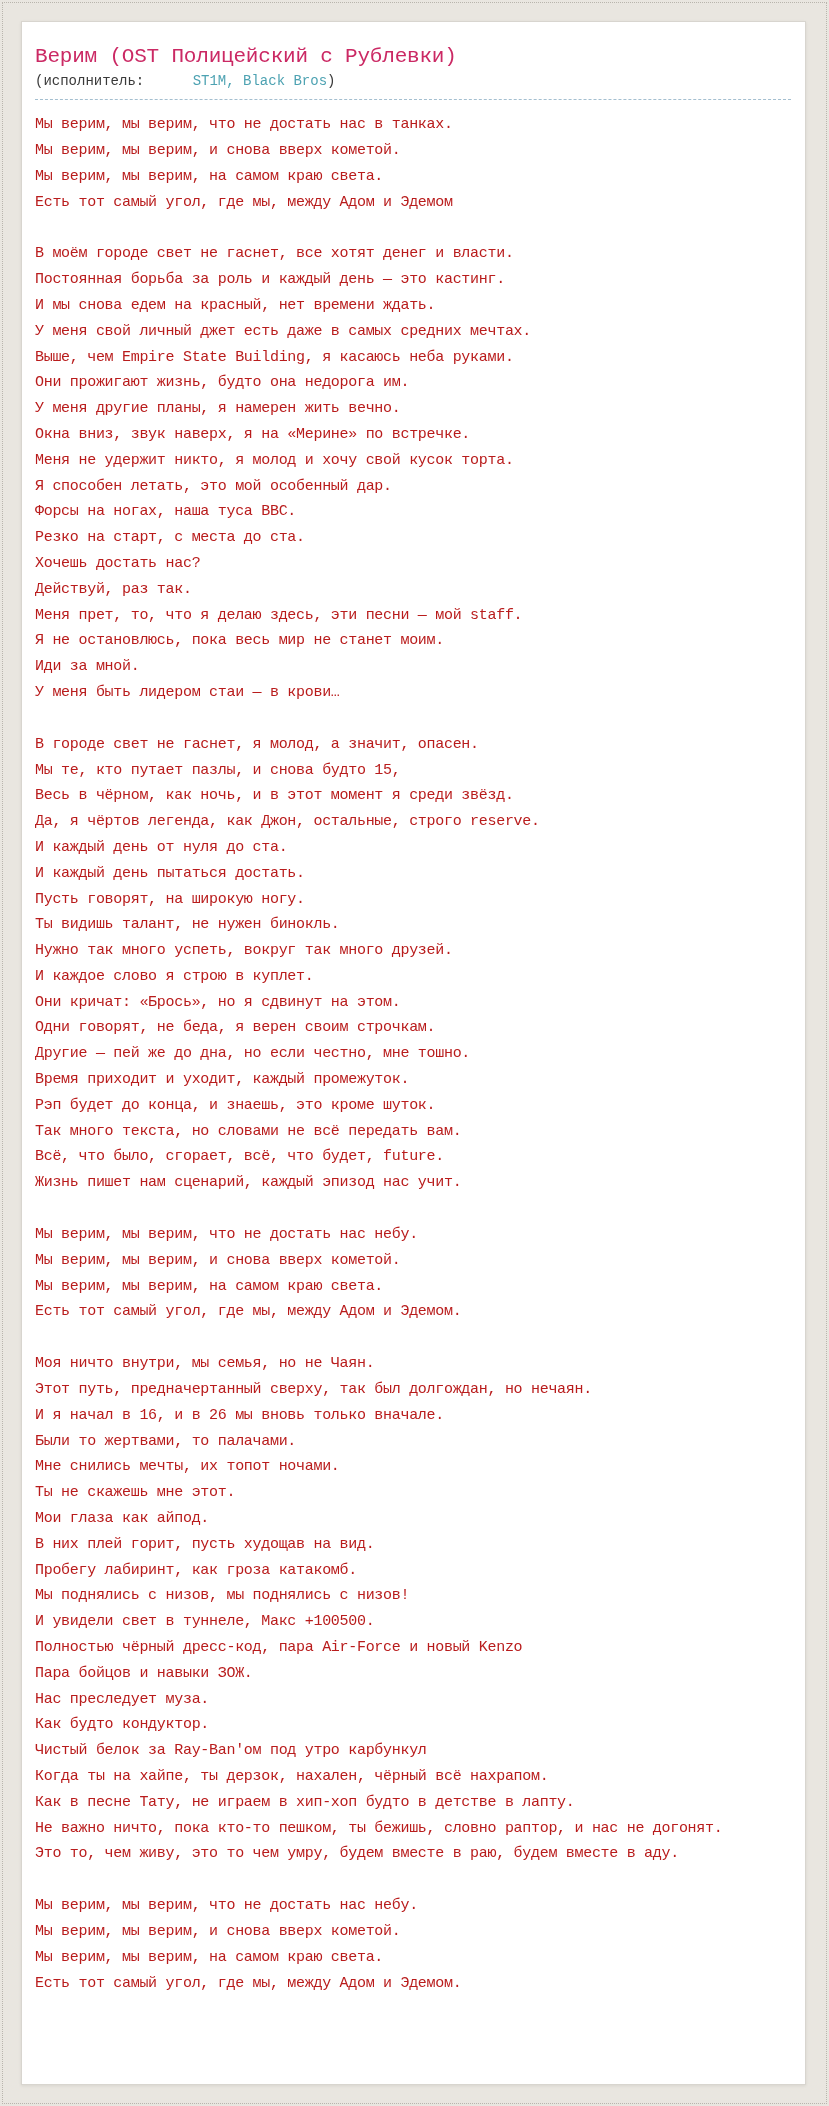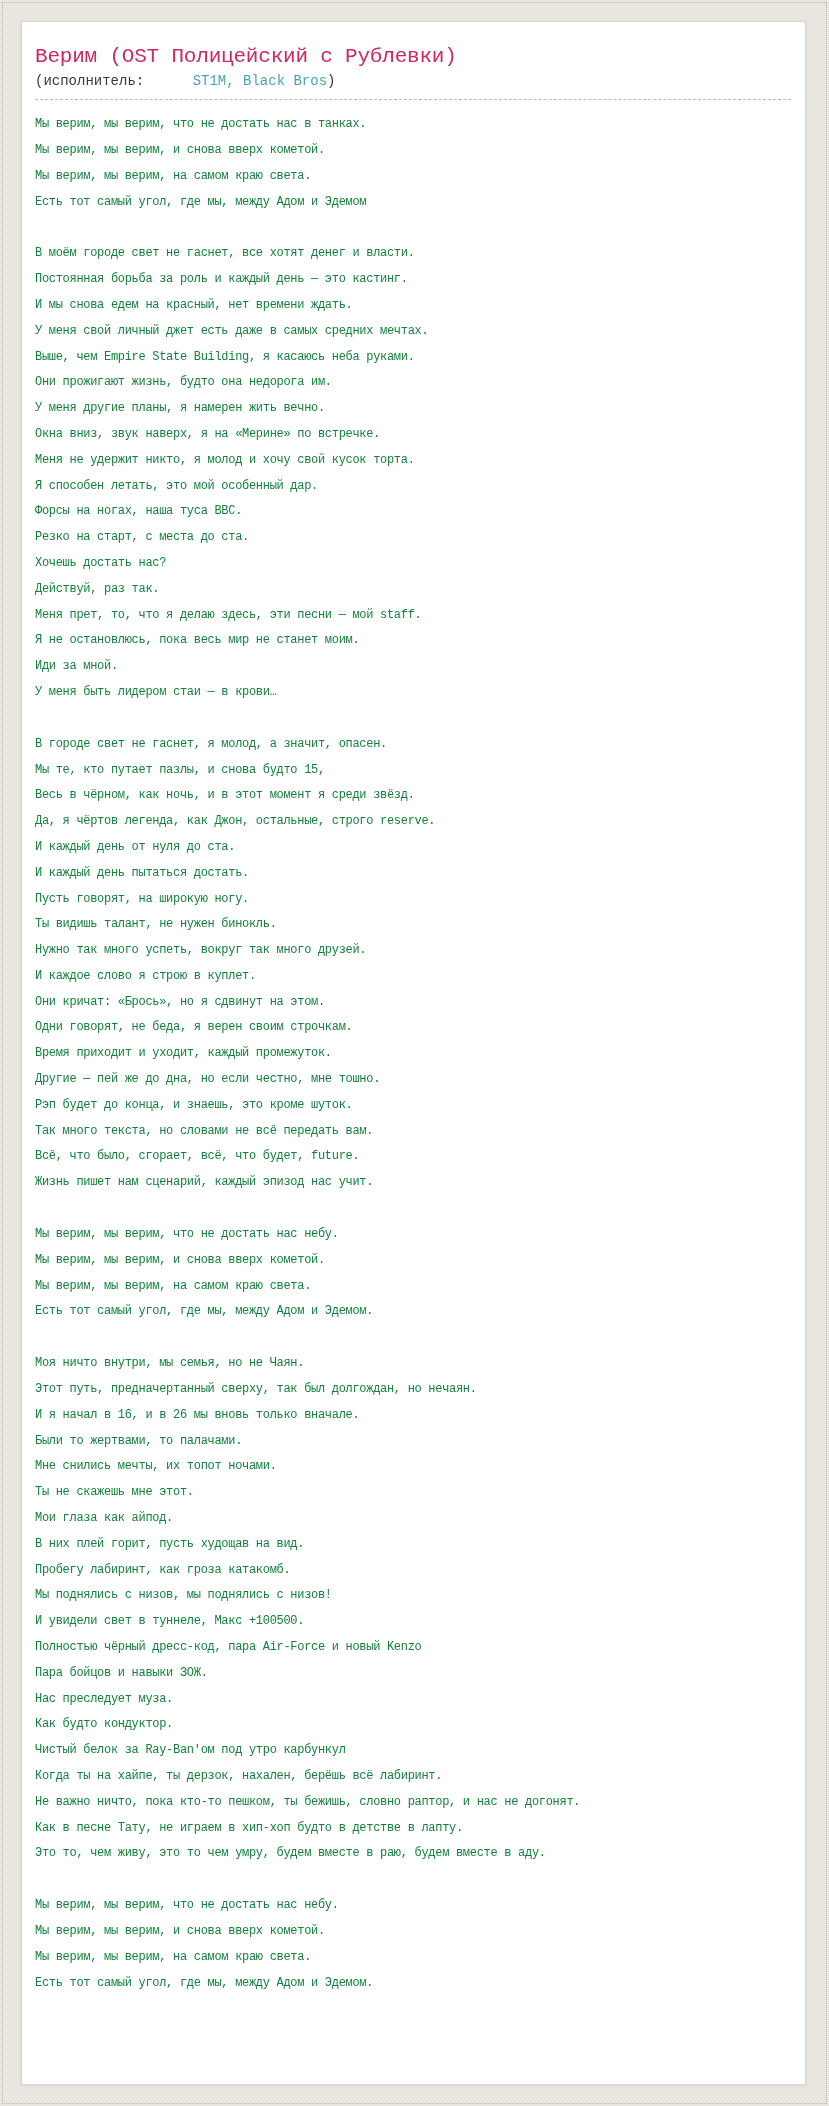--- a/index.html
+++ b/index.html
@@ -50,22 +50,22 @@
     border-bottom: 1px dashed #a4bfd0;
     margin-bottom: 12px;
   }
   .artist-link {
     color: #4da2b2;
     text-decoration: none;
     cursor: pointer;
     margin-left: 40px;
   }
   .lyrics {
-    color: #15803d;
-    font-size: 12px;
+    color: #b91c1c;
+    font-size: 15px;
     line-height: 25.8px;
     letter-spacing: -0.3px;
   }
   .stanza { margin: 0 0 26px 0; }
   .stanza:last-child { margin-bottom: 0; }
   .line { white-space: nowrap; }
 </style>
 </head>
 <body>
 
@@ -110,22 +110,22 @@
           <div class="line">Весь в чёрном, как ночь, и в этот момент я среди звёзд.</div>
           <div class="line">Да, я чёртов легенда, как Джон, остальные, строго reserve.</div>
           <div class="line">И каждый день от нуля до ста.</div>
           <div class="line">И каждый день пытаться достать.</div>
           <div class="line">Пусть говорят, на широкую ногу.</div>
           <div class="line">Ты видишь талант, не нужен бинокль.</div>
           <div class="line">Нужно так много успеть, вокруг так много друзей.</div>
           <div class="line">И каждое слово я строю в куплет.</div>
           <div class="line">Они кричат: «Брось», но я сдвинут на этом.</div>
           <div class="line">Одни говорят, не беда, я верен своим строчкам.</div>
+          <div class="line">Другие — пей же до дна, но если честно, мне тошно.</div>
           <div class="line">Время приходит и уходит, каждый промежуток.</div>
-          <div class="line">Другие — пей же до дна, но если честно, мне тошно.</div>
           <div class="line">Рэп будет до конца, и знаешь, это кроме шуток.</div>
           <div class="line">Так много текста, но словами не всё передать вам.</div>
           <div class="line">Всё, что было, сгорает, всё, что будет, future.</div>
           <div class="line">Жизнь пишет нам сценарий, каждый эпизод нас учит.</div>
         </div>
         <div class="stanza">
           <div class="line">Мы верим, мы верим, что не достать нас небу.</div>
           <div class="line">Мы верим, мы верим, и снова вверх кометой.</div>
           <div class="line">Мы верим, мы верим, на самом краю света.</div>
           <div class="line">Есть тот самый угол, где мы, между Адом и Эдемом.</div>
@@ -140,23 +140,23 @@
           <div class="line">Мои глаза как айпод.</div>
           <div class="line">В них плей горит, пусть худощав на вид.</div>
           <div class="line">Пробегу лабиринт, как гроза катакомб.</div>
           <div class="line">Мы поднялись с низов, мы поднялись с низов!</div>
           <div class="line">И увидели свет в туннеле, Макс +100500.</div>
           <div class="line">Полностью чёрный дресс-код, пара Air-Force и новый Kenzo</div>
           <div class="line">Пара бойцов и навыки ЗОЖ.</div>
           <div class="line">Нас преследует муза.</div>
           <div class="line">Как будто кондуктор.</div>
           <div class="line">Чистый белок за Ray-Ban'ом под утро карбункул</div>
-          <div class="line">Когда ты на хайпе, ты дерзок, нахален, берёшь всё лабиринт.</div>
+          <div class="line">Когда ты на хайпе, ты дерзок, нахален, чёрный всё нахрапом.</div>
+          <div class="line">Как в песне Тату, не играем в хип-хоп будто в детстве в лапту.</div>
           <div class="line">Не важно ничто, пока кто-то пешком, ты бежишь, словно раптор, и нас не догонят.</div>
-          <div class="line">Как в песне Тату, не играем в хип-хоп будто в детстве в лапту.</div>
           <div class="line">Это то, чем живу, это то чем умру, будем вместе в раю, будем вместе в аду.</div>
         </div>
         <div class="stanza">
           <div class="line">Мы верим, мы верим, что не достать нас небу.</div>
           <div class="line">Мы верим, мы верим, и снова вверх кометой.</div>
           <div class="line">Мы верим, мы верим, на самом краю света.</div>
           <div class="line">Есть тот самый угол, где мы, между Адом и Эдемом.</div>
         </div>
       </div>
   </div>

